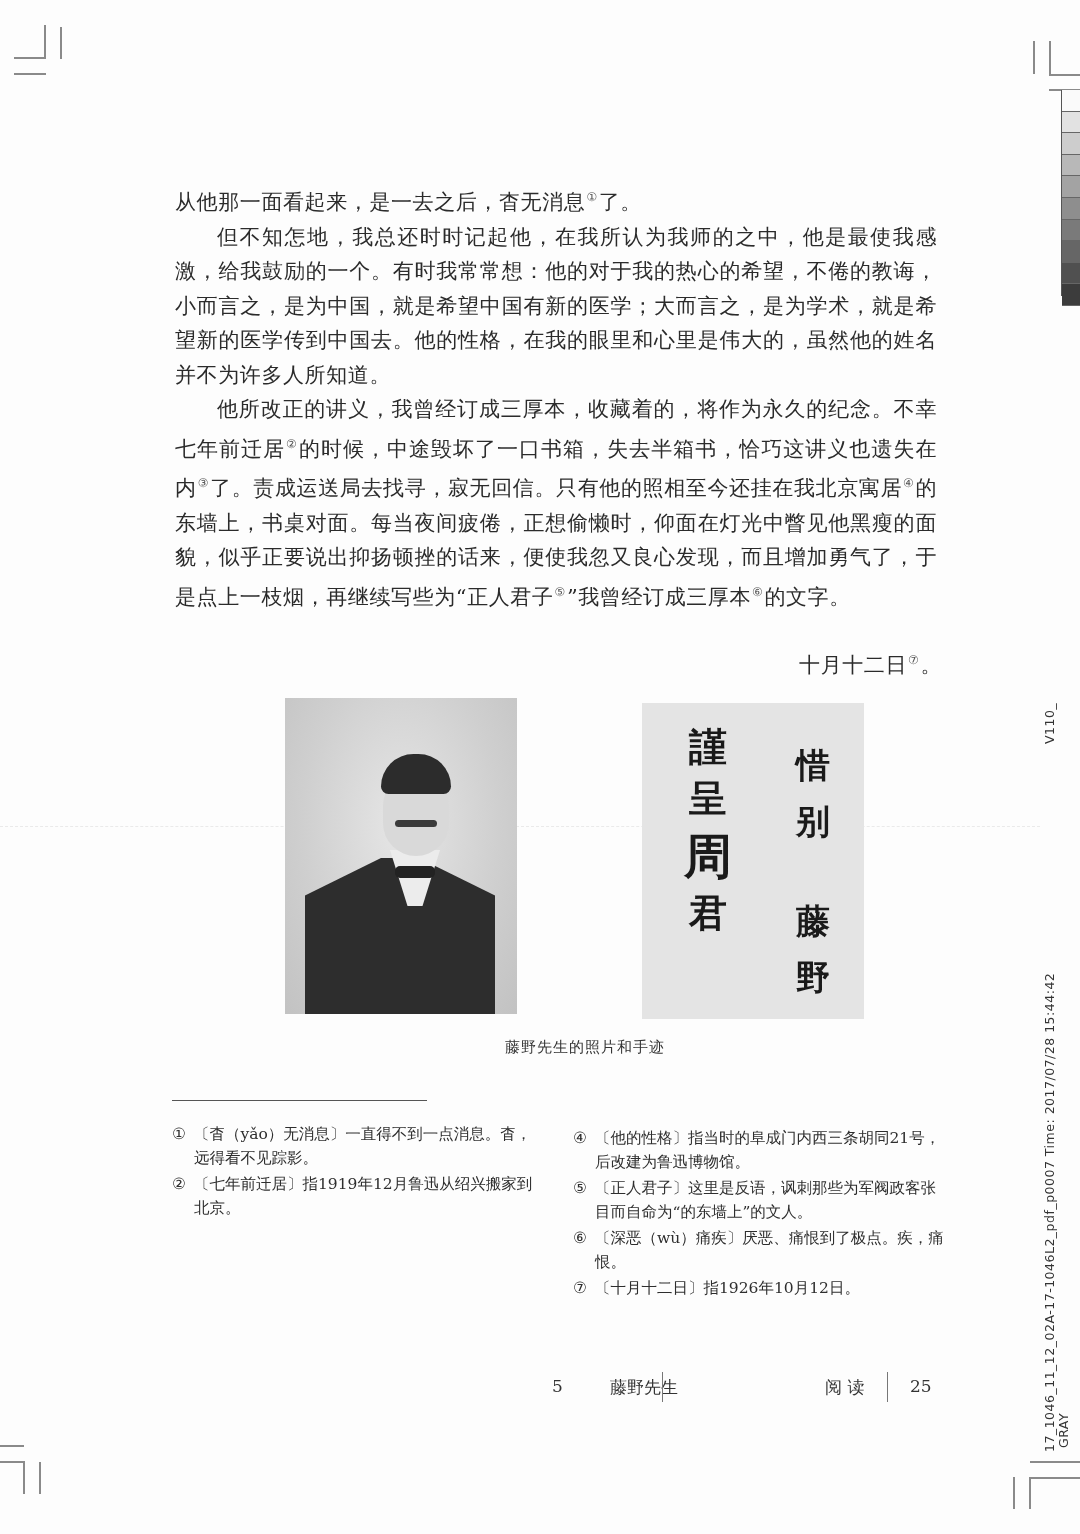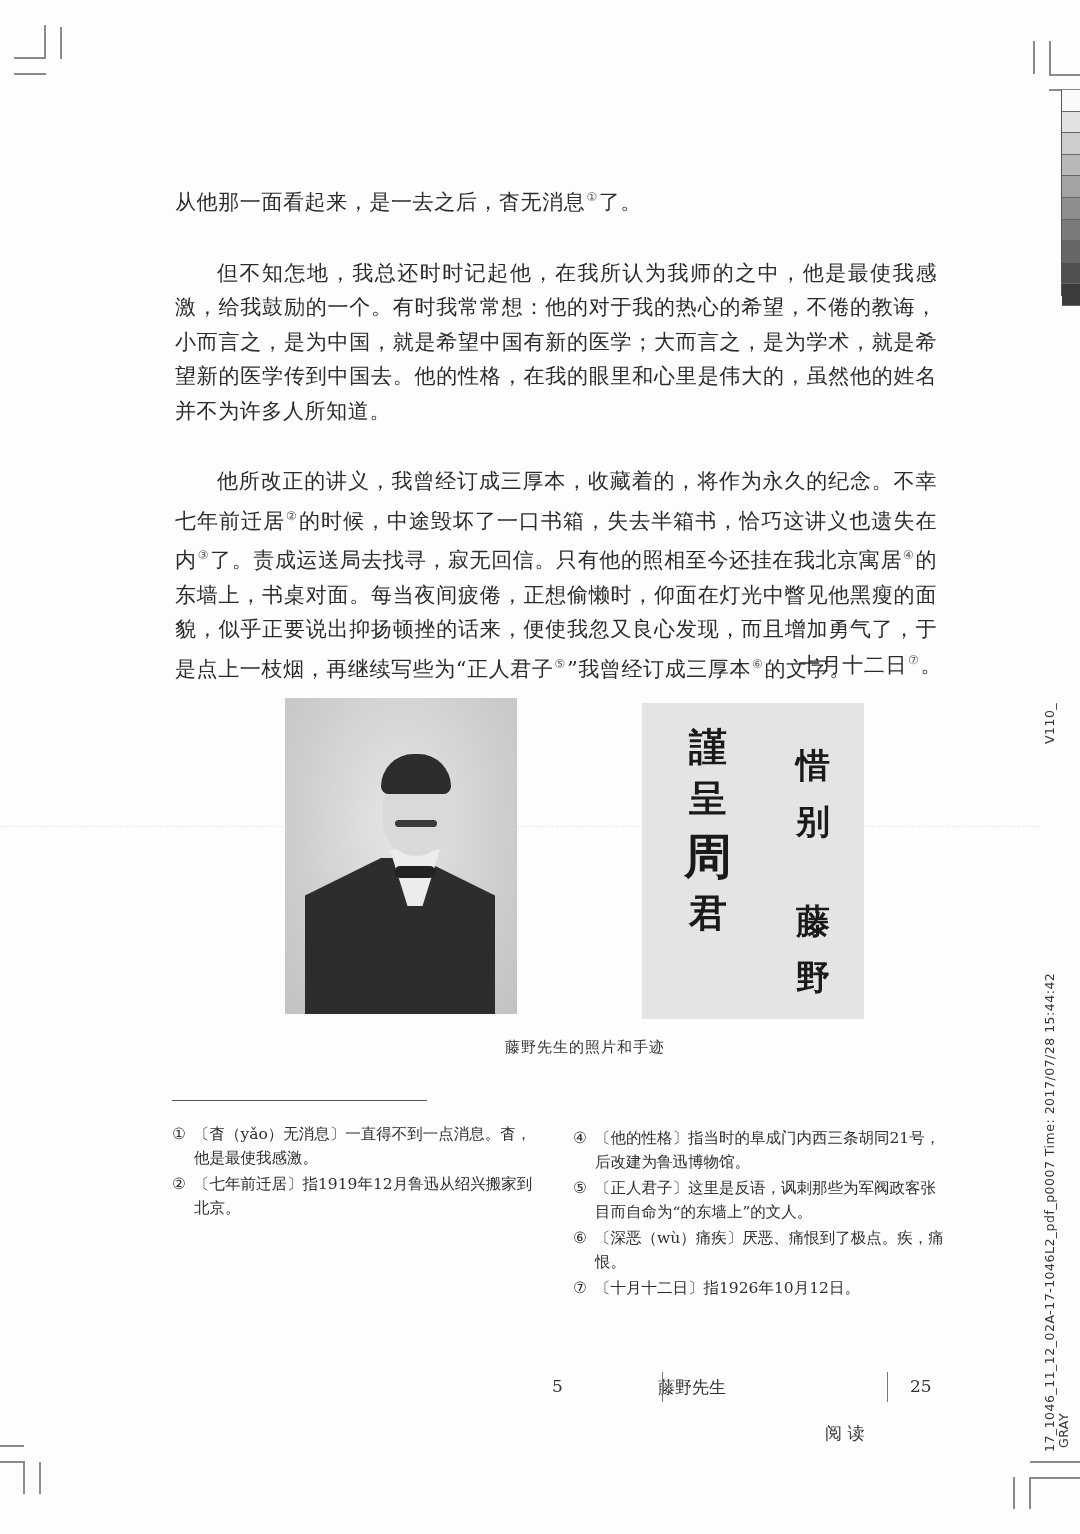--- a/index.html
+++ b/index.html
@@ -9,21 +9,21 @@
     font-family: "DejaVu Serif", "Liberation Serif", serif;
   }
   .crop { position: absolute; background: #8a8a8a; }
   .graybar { position: absolute; left: 1061px; top: 90px; width: 19px; height: 206px; border-left: 1px solid #555; }
   .graybar div { height: 10%; border-bottom: 1px solid #666; }
   .body-text {
     position: absolute; left: 175px; top: 180px; width: 762px;
     font-size: 21px; line-height: 34.5px; letter-spacing: 0.6px; color: #2b2b2b;
   }
   .body-text p { margin: 0; text-align: justify; }
-  .body-text p.indent { text-indent: 2em; margin-top: 36px; }
+  .body-text p.indent { text-indent: 2em; }
   sup.fn { font-size: 12px; vertical-align: 8px; color: #555; margin: 0 1px; }
   .date { position: absolute; right: 138px; top: 651px; font-size: 21px; letter-spacing: 0.6px; }
   .photo {
     position: absolute; left: 285px; top: 698px; width: 232px; height: 316px;
     background: radial-gradient(ellipse at 50% 40%, #e6e6e6 0%, #cfcfcf 60%, #c2c2c2 100%);
     overflow: hidden;
   }
   .photo .hair { position: absolute; left: 96px; top: 56px; width: 70px; height: 40px; background: #2c2c2c; border-radius: 35px 35px 8px 8px; }
   .photo .face { position: absolute; left: 98px; top: 78px; width: 66px; height: 80px; background: #d9d9d9; border-radius: 30px 30px 34px 34px; }
   .photo .mustache { position: absolute; left: 110px; top: 122px; width: 42px; height: 7px; background: #3a3a3a; border-radius: 4px; }
@@ -127,35 +127,35 @@
     <span class="big">周</span>
     <span>君</span>
   </div>
 </div>
 
 <div class="caption">藤野先生的照片和手迹</div>
 
 <div class="fn-rule"></div>
 
 <div class="notes left">
-  <p class="note"><span class="num">①</span><span>〔杳（yǎo）无消息〕一直得不到一点消息。杳，他是最使我感激。</span></p>
+  <p class="note"><span class="num">①</span><span>〔杳（yǎo）无消息〕一直得不到一点消息。杳，远得看不见踪影。</span></p>
   <p class="note"><span class="num">②</span><span>〔七年前迁居〕指1919年12月鲁迅从绍兴搬家到北京。</span></p>
 </div>
 
 <div class="notes right">
   <p class="note"><span class="num">④</span><span>〔他的性格〕指当时的阜成门内西三条胡同21号，后改建为鲁迅博物馆。</span></p>
   <p class="note"><span class="num">⑤</span><span>〔正人君子〕这里是反语，讽刺那些为军阀政客张目而自命为“的东墙上”的文人。</span></p>
   <p class="note"><span class="num">⑥</span><span>〔深恶（wù）痛疾〕厌恶、痛恨到了极点。疾，痛恨。</span></p>
   <p class="note"><span class="num">⑦</span><span>〔十月十二日〕指1926年10月12日。</span></p>
 </div>
 
 <div class="footer" style="left:0;width:1080px;">
   <span style="position:absolute;left:552px;">5</span>
-  <span style="position:absolute;left:610px;margin-left:48px;">藤野先生</span>
+  <span style="position:absolute;left:610px;">藤野先生</span>
   <span class="bar" style="left:662px;"></span>
-  <span style="position:absolute;left:825px;margin-top:46px;">阅 读</span>
+  <span style="position:absolute;left:825px;">阅 读</span>
   <span class="bar" style="left:887px;"></span>
   <span style="position:absolute;left:910px;">25</span>
 </div>
 
 <div class="side" style="left:1042px;top:744px;">V110_</div>
 <div class="side" style="left:1042px;top:1452px;">17_1046_11_12_02A-17-1046L2_pdf_p0007 Time: 2017/07/28 15:44:42</div>
 <div class="side" style="left:1056px;top:1448px;">GRAY</div>
 
 </body></html>

